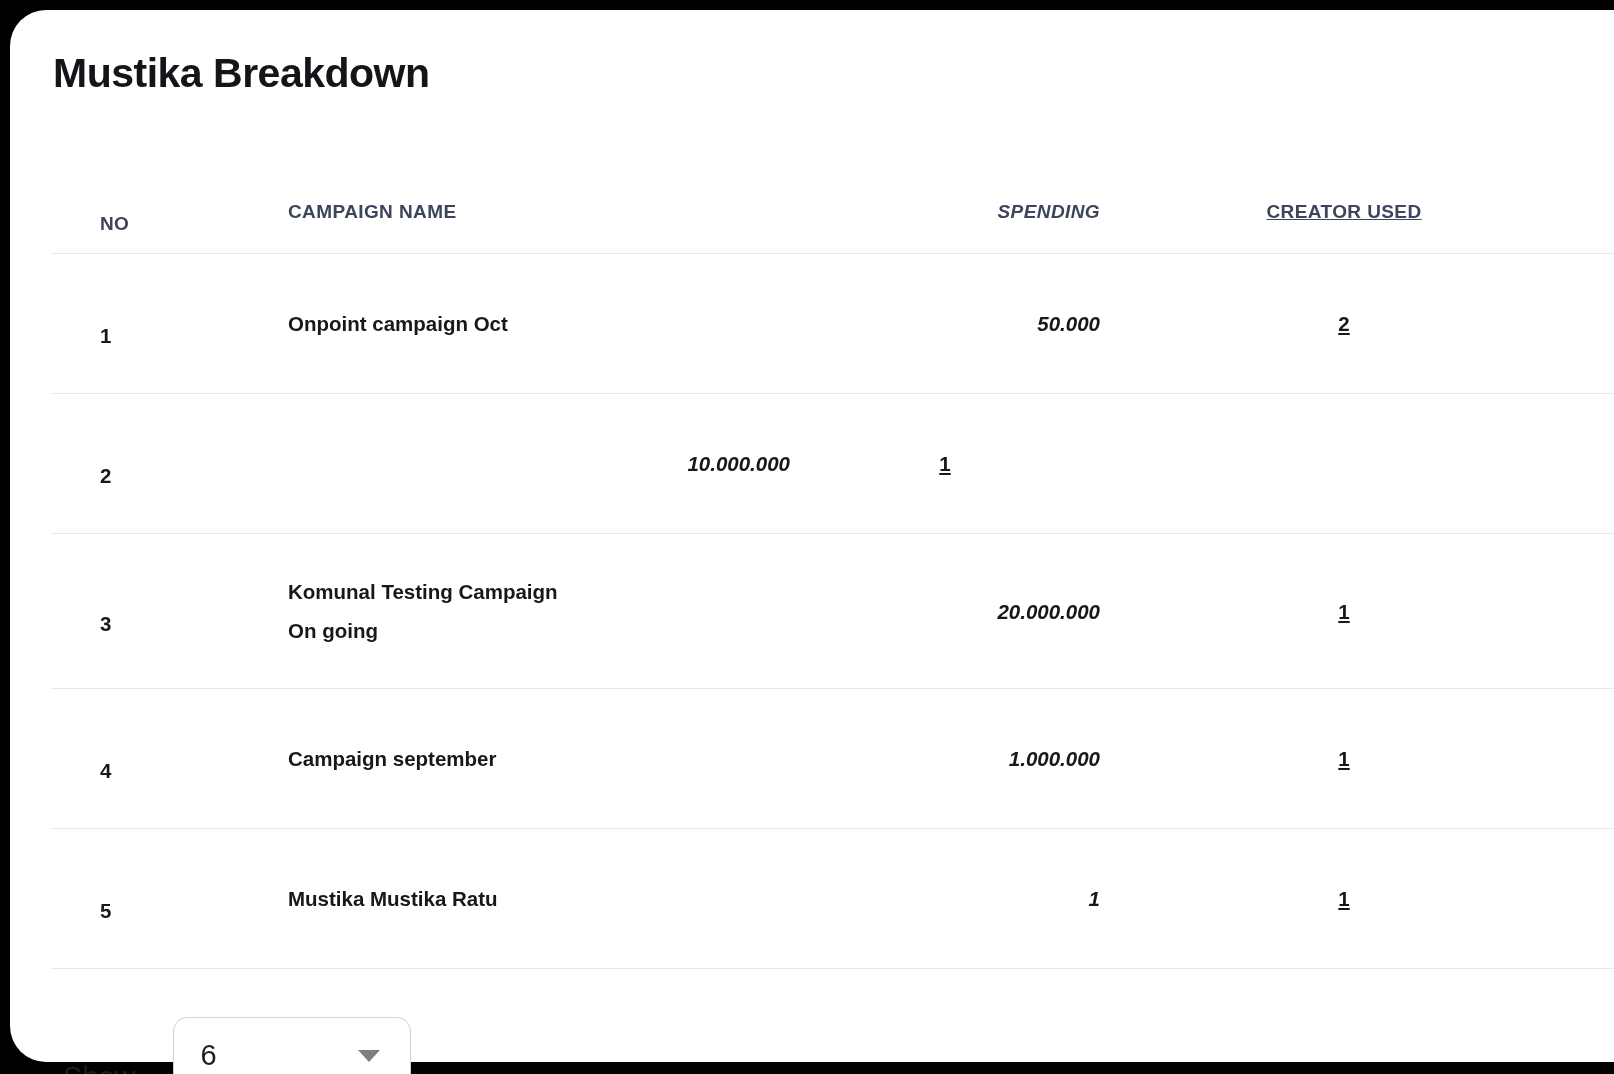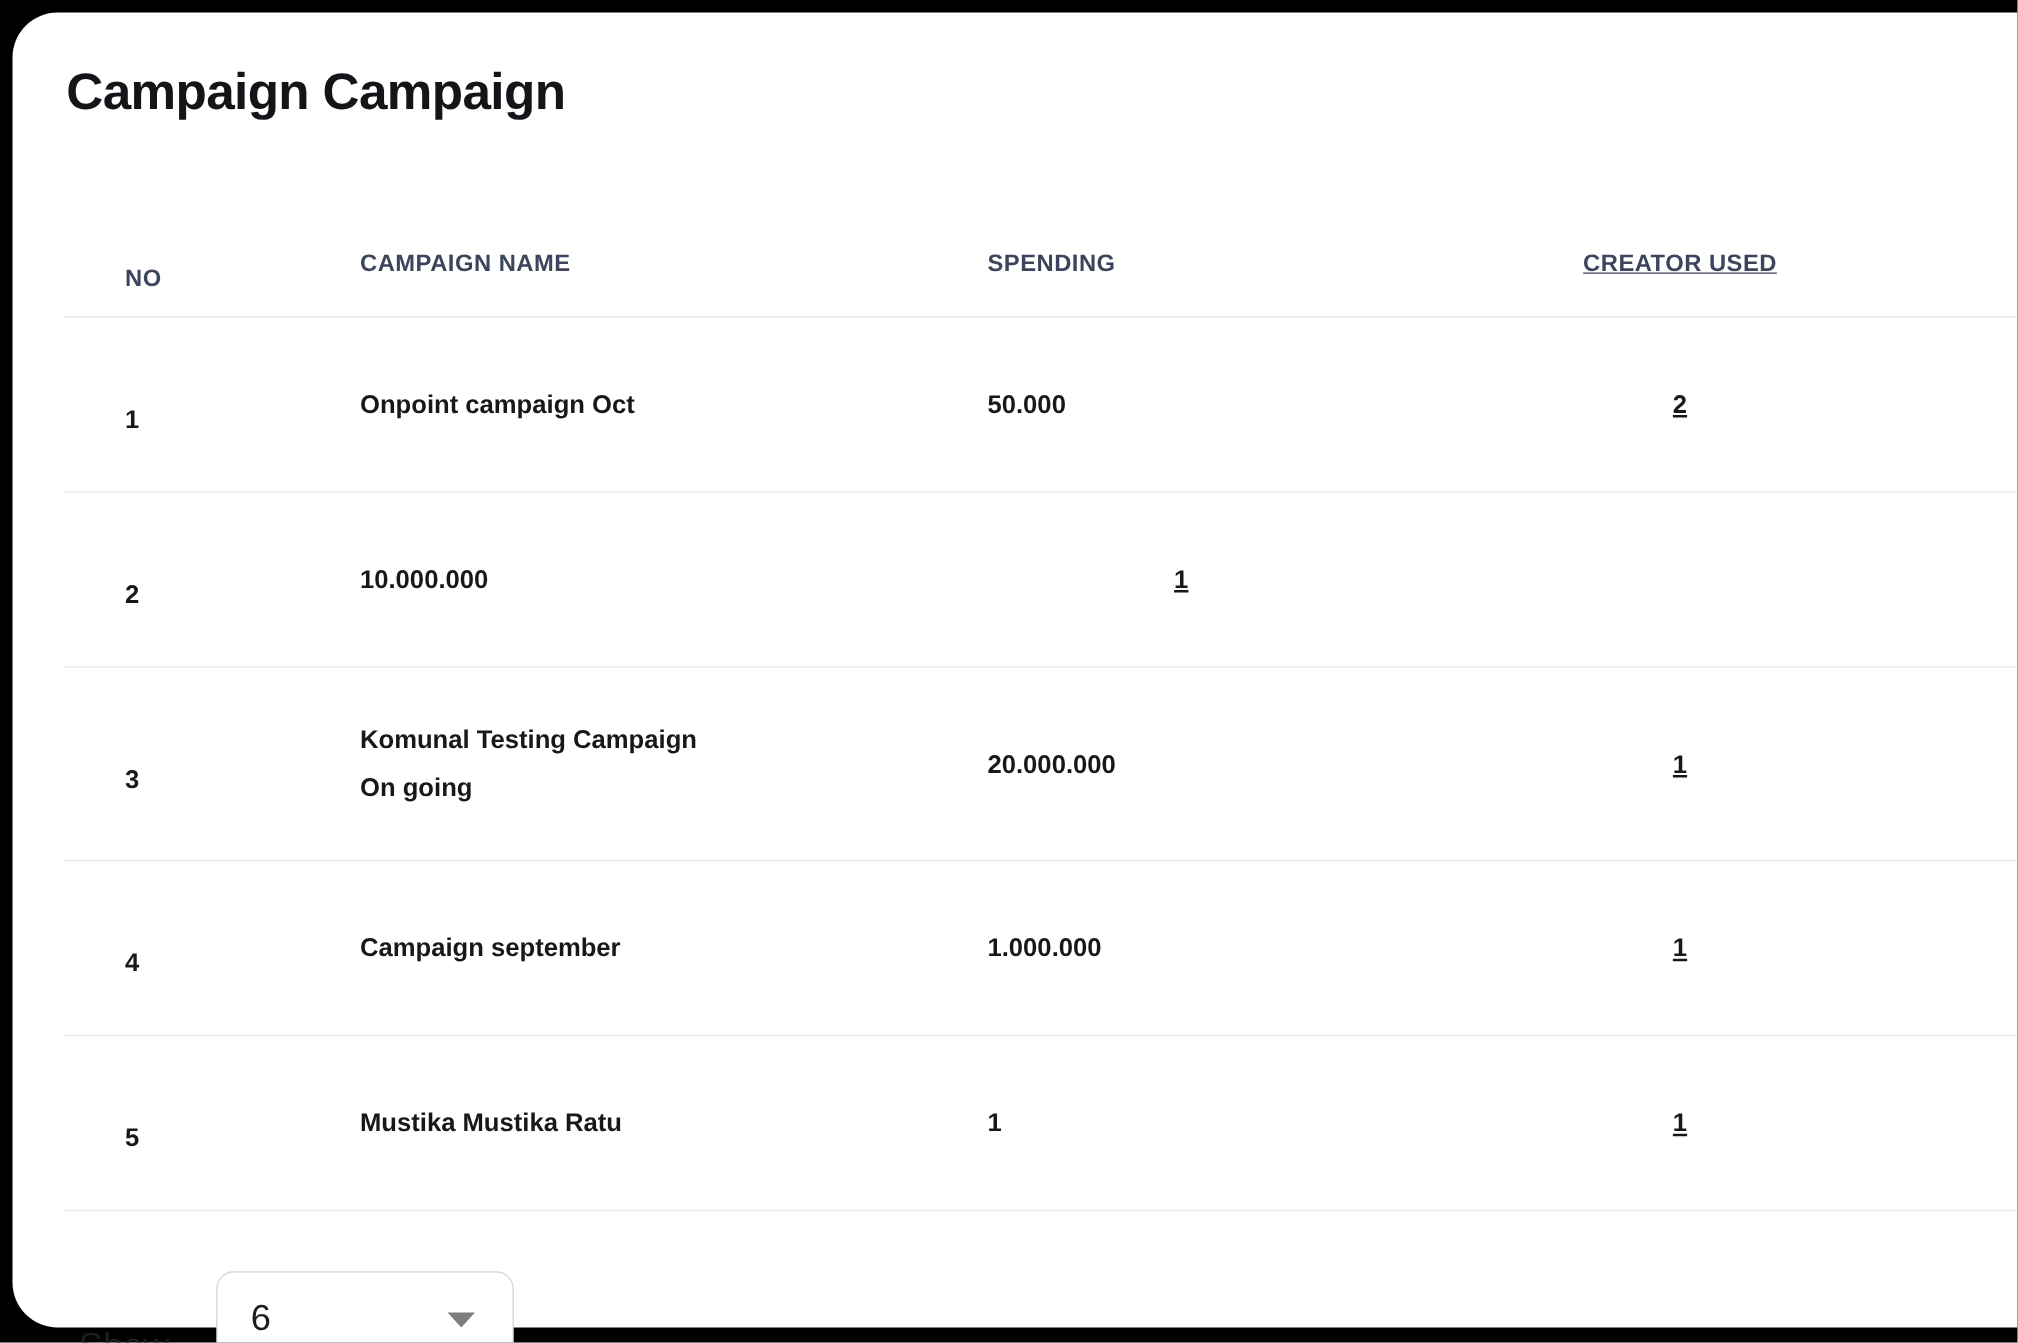--- a/index.html
+++ b/index.html
@@ -44,21 +44,21 @@
     align-items:center;
     border-bottom:1.5px solid var(--divider);
   }
   .th{
     font-size:19px;
     font-weight:700;
     letter-spacing:0.4px;
     color:var(--header-text);
   }
   .c1{padding-left:49px;margin-top:24px;}
-  .c3{}
+  .c3{text-align:right;font-style:italic;}
   .c4{text-align:center;text-decoration:underline;}
   .trow{
     display:grid;
     grid-template-columns:237px 502px 310px 488px;
     align-items:center;
     padding:38px 0;
     border-bottom:1.5px solid var(--divider);
   }
   .td{
     font-size:20.5px;
@@ -98,21 +98,21 @@
     border-left:11px solid transparent;
     border-right:11px solid transparent;
     border-top:12px solid var(--caret);
   }
 </style>
 </head>
 <body>
 
 <div class="card">
 
-  <h1 class="title">Campaign Campaign</h1>
+  <h1 class="title">Mustika Breakdown</h1>
 
   <div class="table">
     <div class="thead">
       <div class="th c1">NO</div>
       <div class="th c2">CAMPAIGN NAME</div>
       <div class="th c3">SPENDING</div>
       <div class="th c4">CREATOR USED</div>
     </div>
     <div class="tbody" id="tbody">
         <div class="trow">

